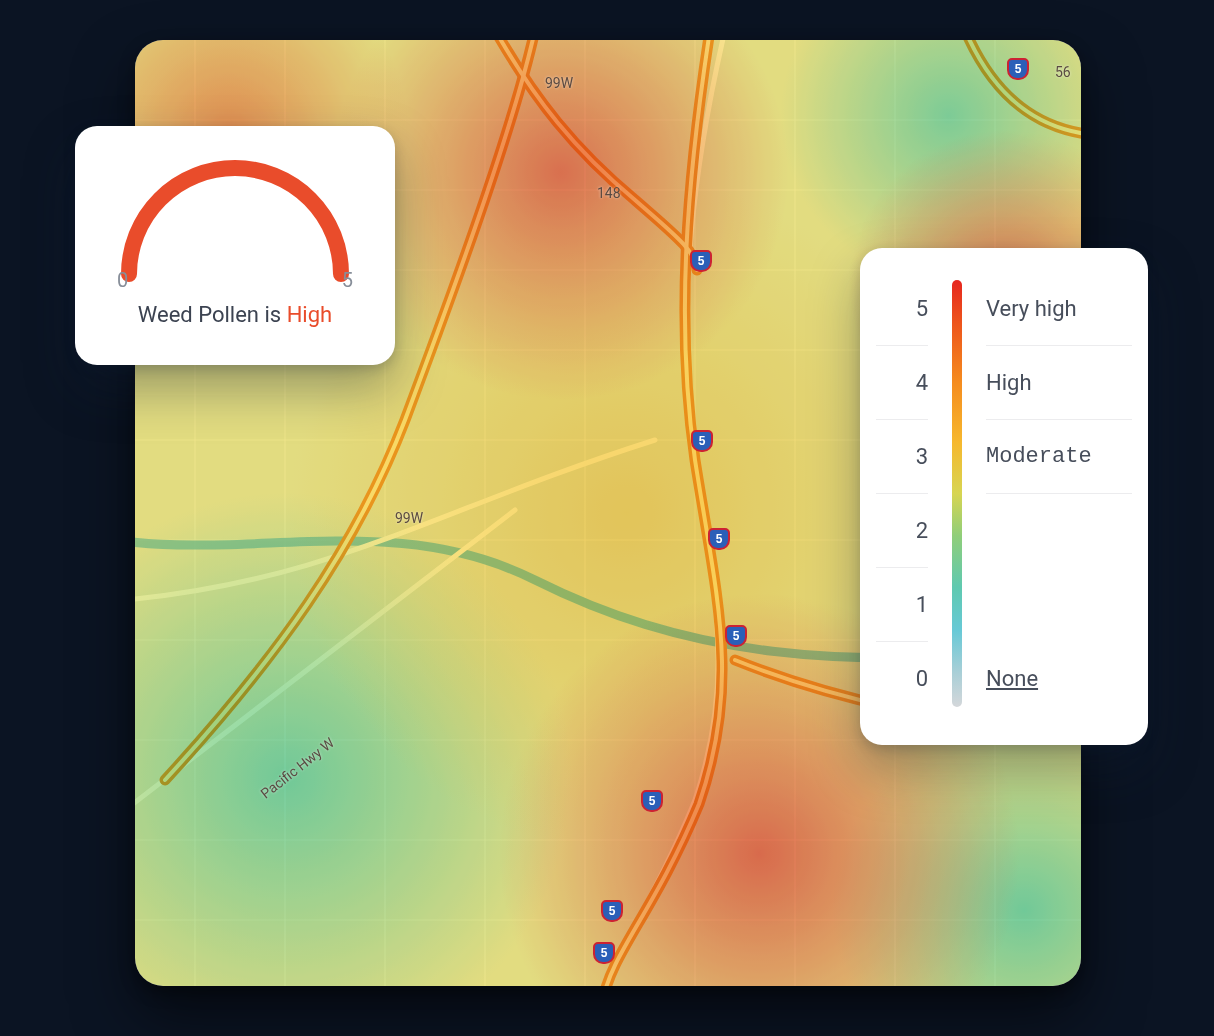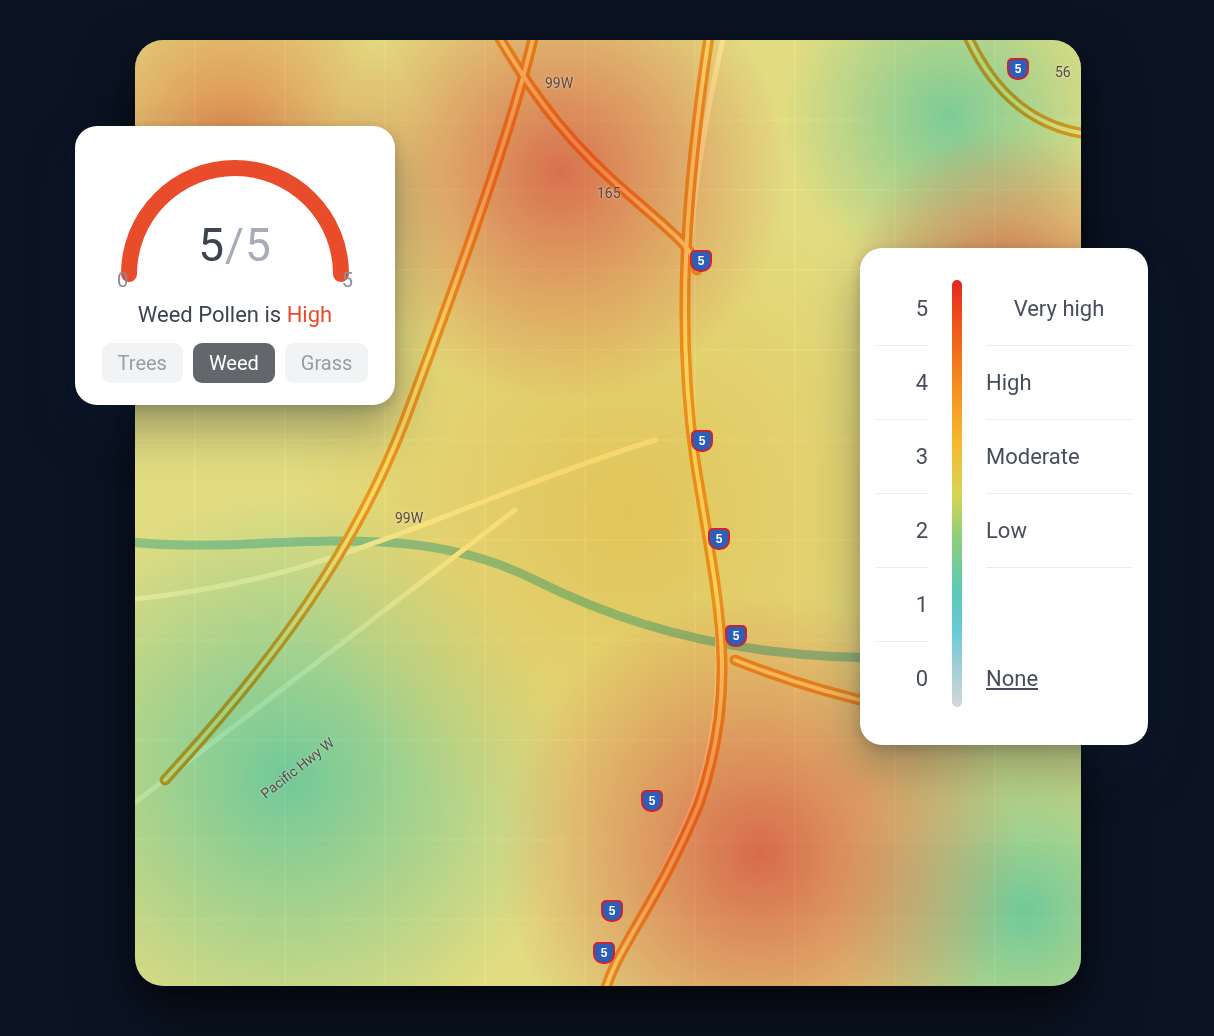--- a/index.html
+++ b/index.html
@@ -174,71 +174,62 @@
           <path d="M830 -10 C 860 60, 905 90, 960 95"></path>
         </g>
       </svg>
     </div>
     <div class="heatmap"></div>
     <div id="road-labels">
         <span class="road-label" style="left: 830px; top: 680px; transform: rotate(3deg);">War Veterans Mem</span>
         <span class="road-label" style="left: 118px; top: 720px; transform: rotate(-38deg);">Pacific Hwy W</span>
         <span class="road-label" style="left: 260px; top: 470px; transform: rotate(0deg);">99W</span>
         <span class="road-label" style="left: 792px; top: 677px; transform: rotate(0deg);">205</span>
-        <span class="road-label" style="left: 462px; top: 145px; transform: rotate(0deg);">165</span>
+        <span class="road-label" style="left: 462px; top: 145px; transform: rotate(0deg);">148</span>
         <span class="road-label" style="left: 410px; top: 35px; transform: rotate(0deg);">99W</span>
         <span class="road-label" style="left: 920px; top: 24px; transform: rotate(0deg);">56</span>
       </div>
     <div id="shields">
         <div style="position: absolute; left: 555px; top: 210px; width: 22px; height: 22px; background: rgb(43, 95, 184); border: 2px solid rgb(204, 34, 51); border-radius: 5px 5px 10px 10px; color: rgb(255, 255, 255); font: 700 12px / 18px sans-serif; text-align: center;"><span>5</span></div>
         <div style="position: absolute; left: 556px; top: 390px; width: 22px; height: 22px; background: rgb(43, 95, 184); border: 2px solid rgb(204, 34, 51); border-radius: 5px 5px 10px 10px; color: rgb(255, 255, 255); font: 700 12px / 18px sans-serif; text-align: center;"><span>5</span></div>
         <div style="position: absolute; left: 573px; top: 488px; width: 22px; height: 22px; background: rgb(43, 95, 184); border: 2px solid rgb(204, 34, 51); border-radius: 5px 5px 10px 10px; color: rgb(255, 255, 255); font: 700 12px / 18px sans-serif; text-align: center;"><span>5</span></div>
         <div style="position: absolute; left: 590px; top: 585px; width: 22px; height: 22px; background: rgb(43, 95, 184); border: 2px solid rgb(204, 34, 51); border-radius: 5px 5px 10px 10px; color: rgb(255, 255, 255); font: 700 12px / 18px sans-serif; text-align: center;"><span>5</span></div>
         <div style="position: absolute; left: 506px; top: 750px; width: 22px; height: 22px; background: rgb(43, 95, 184); border: 2px solid rgb(204, 34, 51); border-radius: 5px 5px 10px 10px; color: rgb(255, 255, 255); font: 700 12px / 18px sans-serif; text-align: center;"><span>5</span></div>
         <div style="position: absolute; left: 466px; top: 860px; width: 22px; height: 22px; background: rgb(43, 95, 184); border: 2px solid rgb(204, 34, 51); border-radius: 5px 5px 10px 10px; color: rgb(255, 255, 255); font: 700 12px / 18px sans-serif; text-align: center;"><span>5</span></div>
         <div style="position: absolute; left: 458px; top: 902px; width: 22px; height: 22px; background: rgb(43, 95, 184); border: 2px solid rgb(204, 34, 51); border-radius: 5px 5px 10px 10px; color: rgb(255, 255, 255); font: 700 12px / 18px sans-serif; text-align: center;"><span>5</span></div>
         <div style="position: absolute; left: 872px; top: 18px; width: 22px; height: 22px; background: rgb(43, 95, 184); border: 2px solid rgb(204, 34, 51); border-radius: 5px 5px 10px 10px; color: rgb(255, 255, 255); font: 700 12px / 18px sans-serif; text-align: center;"><span>5</span></div>
       </div>
   </div>
 
   <div class="gauge-card">
     <div class="gauge-wrap">
       <svg viewBox="0 0 248 134">
         <path d="M18 122 A106 106 0 0 1 230 122" fill="none" stroke-width="16" stroke-linecap="round" stroke="#e94c2b"></path>
       </svg>
-      <div class="gauge-value">
-        <span>5</span><span class="slash">/</span><span class="denom">5</span>
-      </div>
       <div class="gauge-ticks">
         <span>0</span>
         <span>5</span>
       </div>
     </div>
     <div class="pollen-status">
       <span>Weed Pollen is </span><span class="level">High</span>
     </div>
-    <div class="tabs" id="tabs">
-        <div class="tab">Trees</div>
-        <div class="tab active">Weed</div>
-        <div class="tab">Grass</div>
-      </div>
   </div>
 
   <div class="legend-card">
     <div class="legend-grid" id="legend-grid">
       <div class="legend-bar-wrap" style="grid-row: 1 / span 6;">
         <div class="legend-bar"></div>
       </div>
     <div class="legend-num" style="grid-row: 1;">5</div>
-        <div class="legend-lbl" style="grid-row: 1; text-align: center;">Very high</div>
+        <div class="legend-lbl" style="grid-row: 1;">Very high</div>
         <div class="legend-num" style="grid-row: 2;">4</div>
         <div class="legend-lbl" style="grid-row: 2;">High</div>
         <div class="legend-num" style="grid-row: 3;">3</div>
-        <div class="legend-lbl" style="grid-row: 3;">Moderate</div>
+        <div class="legend-lbl" style="grid-row: 3; font-family: Liberation Mono, monospace;">Moderate</div>
         <div class="legend-num" style="grid-row: 4;">2</div>
-        <div class="legend-lbl" style="grid-row: 4;">Low</div>
         <div class="legend-num" style="grid-row: 5;">1</div>
         <div class="legend-num" style="grid-row: 6; border-bottom: none;">0</div>
         <div class="legend-lbl" style="grid-row: 6; border-bottom: none; text-decoration: underline;">None</div>
       </div>
   </div>
 
 </div>
 
 </body></html>

